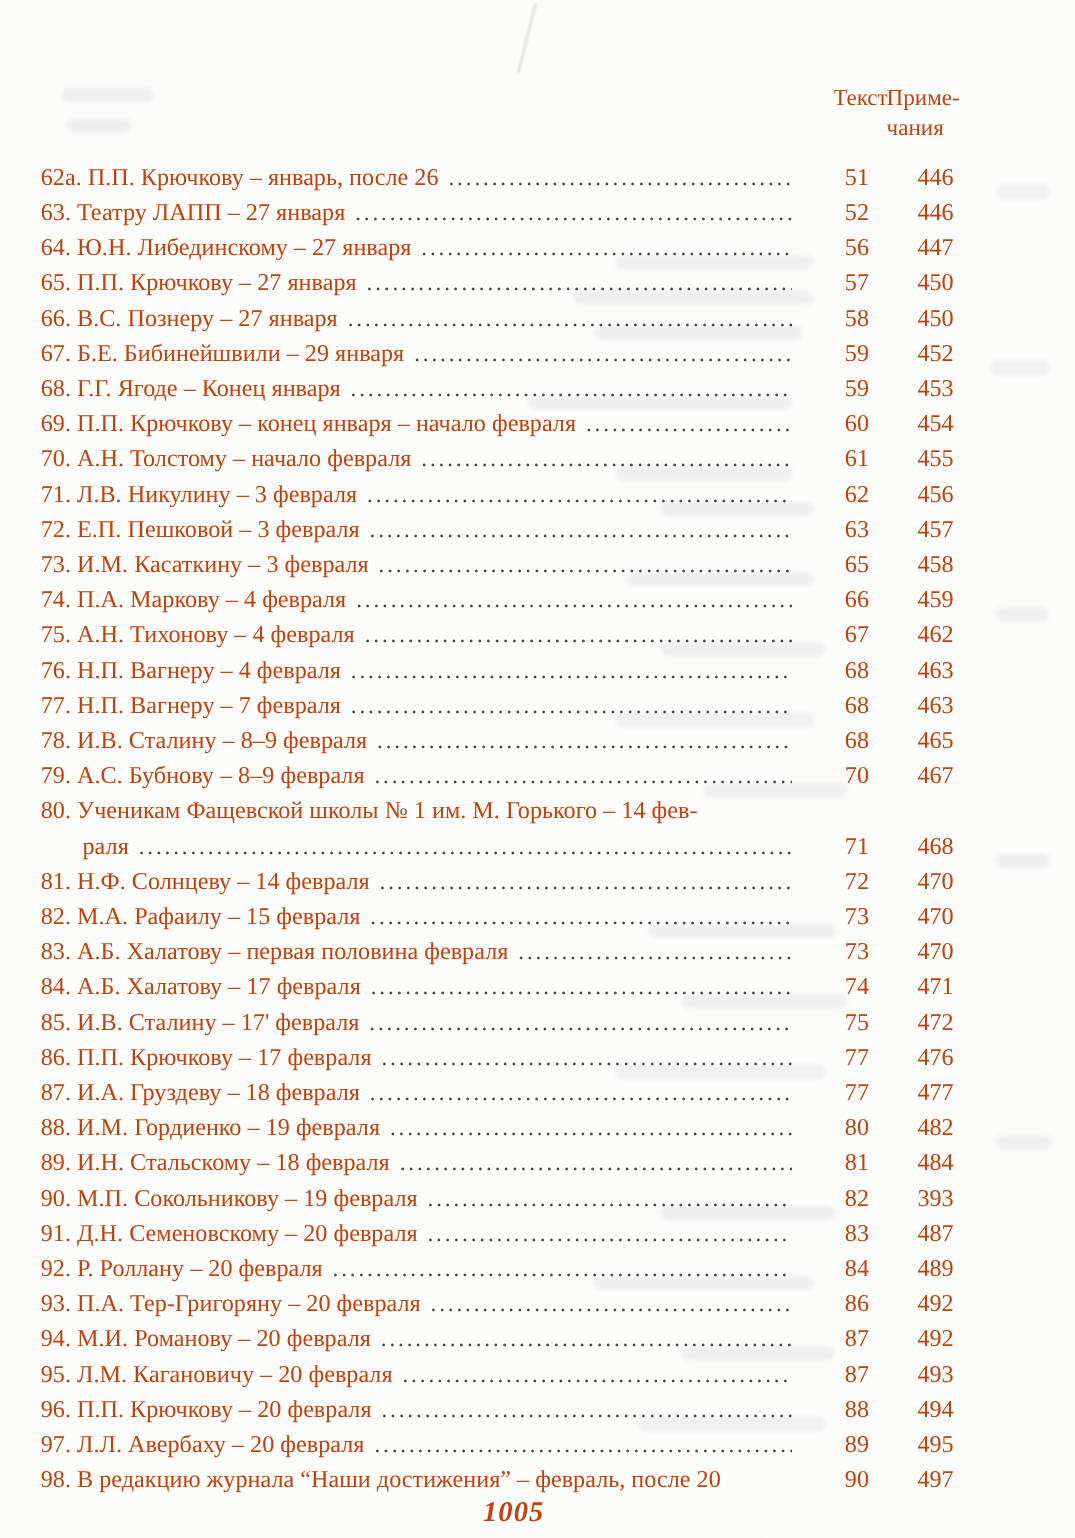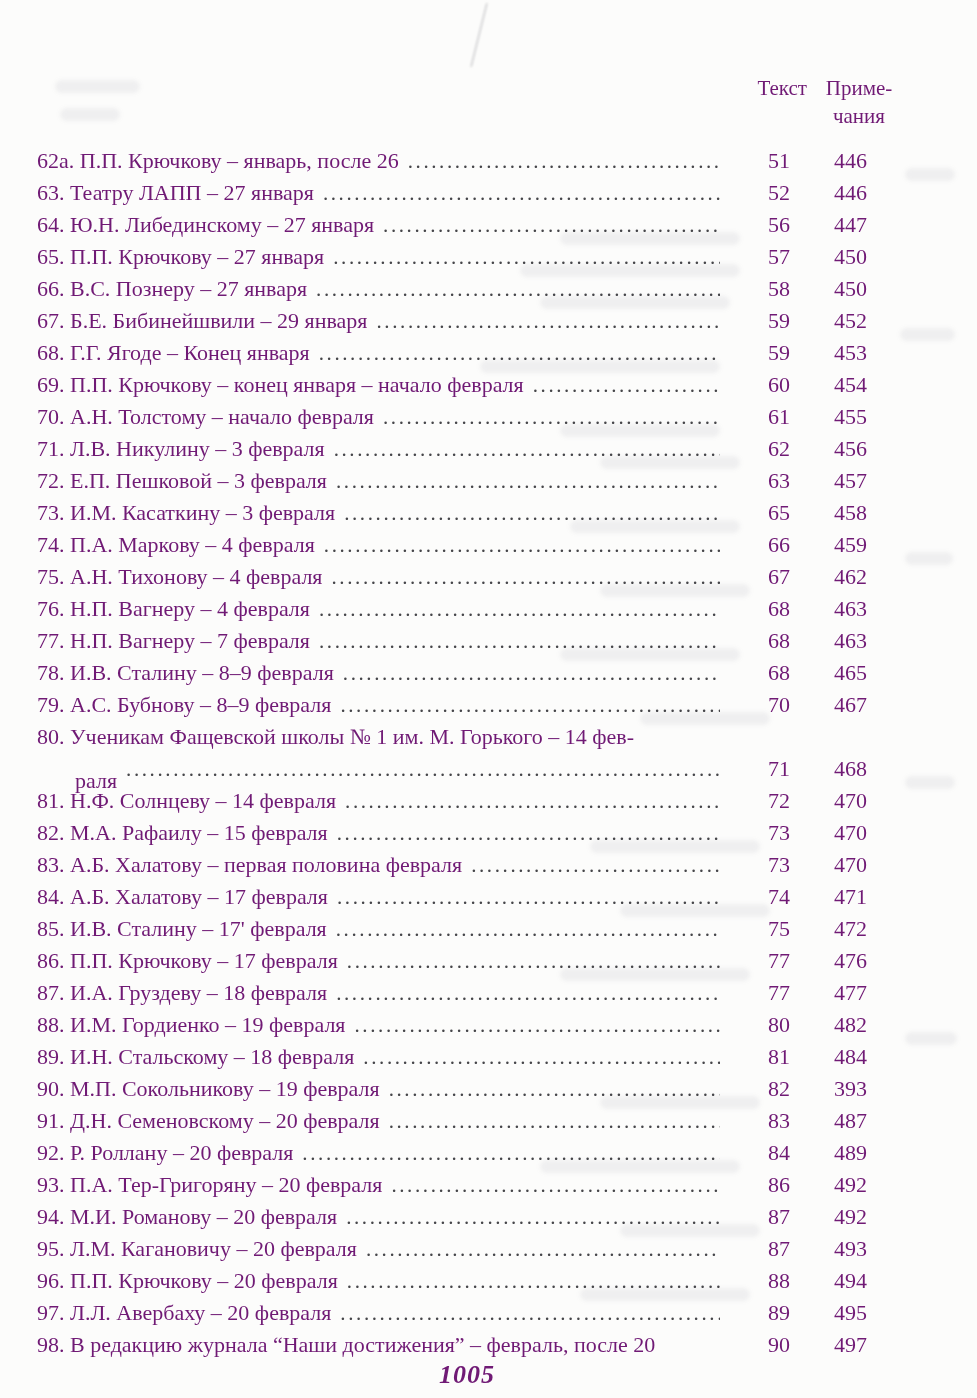--- a/index.html
+++ b/index.html
@@ -5,21 +5,21 @@
   html, body { margin: 0; padding: 0; }
   body {
     width: 977px; height: 1398px;
     background: #f6f6f4;
     font-family: "Liberation Serif", "DejaVu Serif", serif;
   }
   .page {
     position: relative;
     width: 977px; height: 1398px;
     background: #fcfcfb;
-    color: #701a75;
+    color: #c2410c;
     overflow: hidden;
   }
   
   .scratch {
     position: absolute; top: 2px; left: 478px;
     width: 2px; height: 66px;
     background: rgba(150,150,155,0.35);
     transform: rotate(14deg);
     filter: blur(1px);
     border-radius: 2px;
@@ -30,34 +30,34 @@
     background: rgba(104,110,132,0.085);
     filter: blur(2px);
   }
   
   .hdr-text {
     position: absolute; top: 74px; left: 727px; width: 80px;
     text-align: right; font-size: 21px; line-height: 28px;
   }
   .hdr-notes {
     position: absolute; top: 74px; left: 806px; width: 106px;
-    text-align: center; font-size: 21px; line-height: 28px;
+    font-size: 21px; line-height: 28px;
     white-space: pre-line;
   }
   
   .toc {
     position: absolute; top: 145px; left: 37px; width: 830px;
     font-size: 22px;
   }
   .row {
     display: flex; align-items: flex-start;
     height: 32px; line-height: 32px;
   }
   .lbl { flex: 0 0 auto; white-space: nowrap; }
-  .lbl.indent { margin-left: 38px; margin-top: 12px; }
+  .lbl.indent { margin-left: 38px; }
   .leader {
     flex: 1 1 0; min-width: 0;
     overflow: hidden; white-space: nowrap;
     margin: 0 10px 0 9px;
     color: #46464a;
   }
   .leader::after {
     content: "........................................................................................................................................................................";
     letter-spacing: 2.6px; font-size: 21px;
   }

